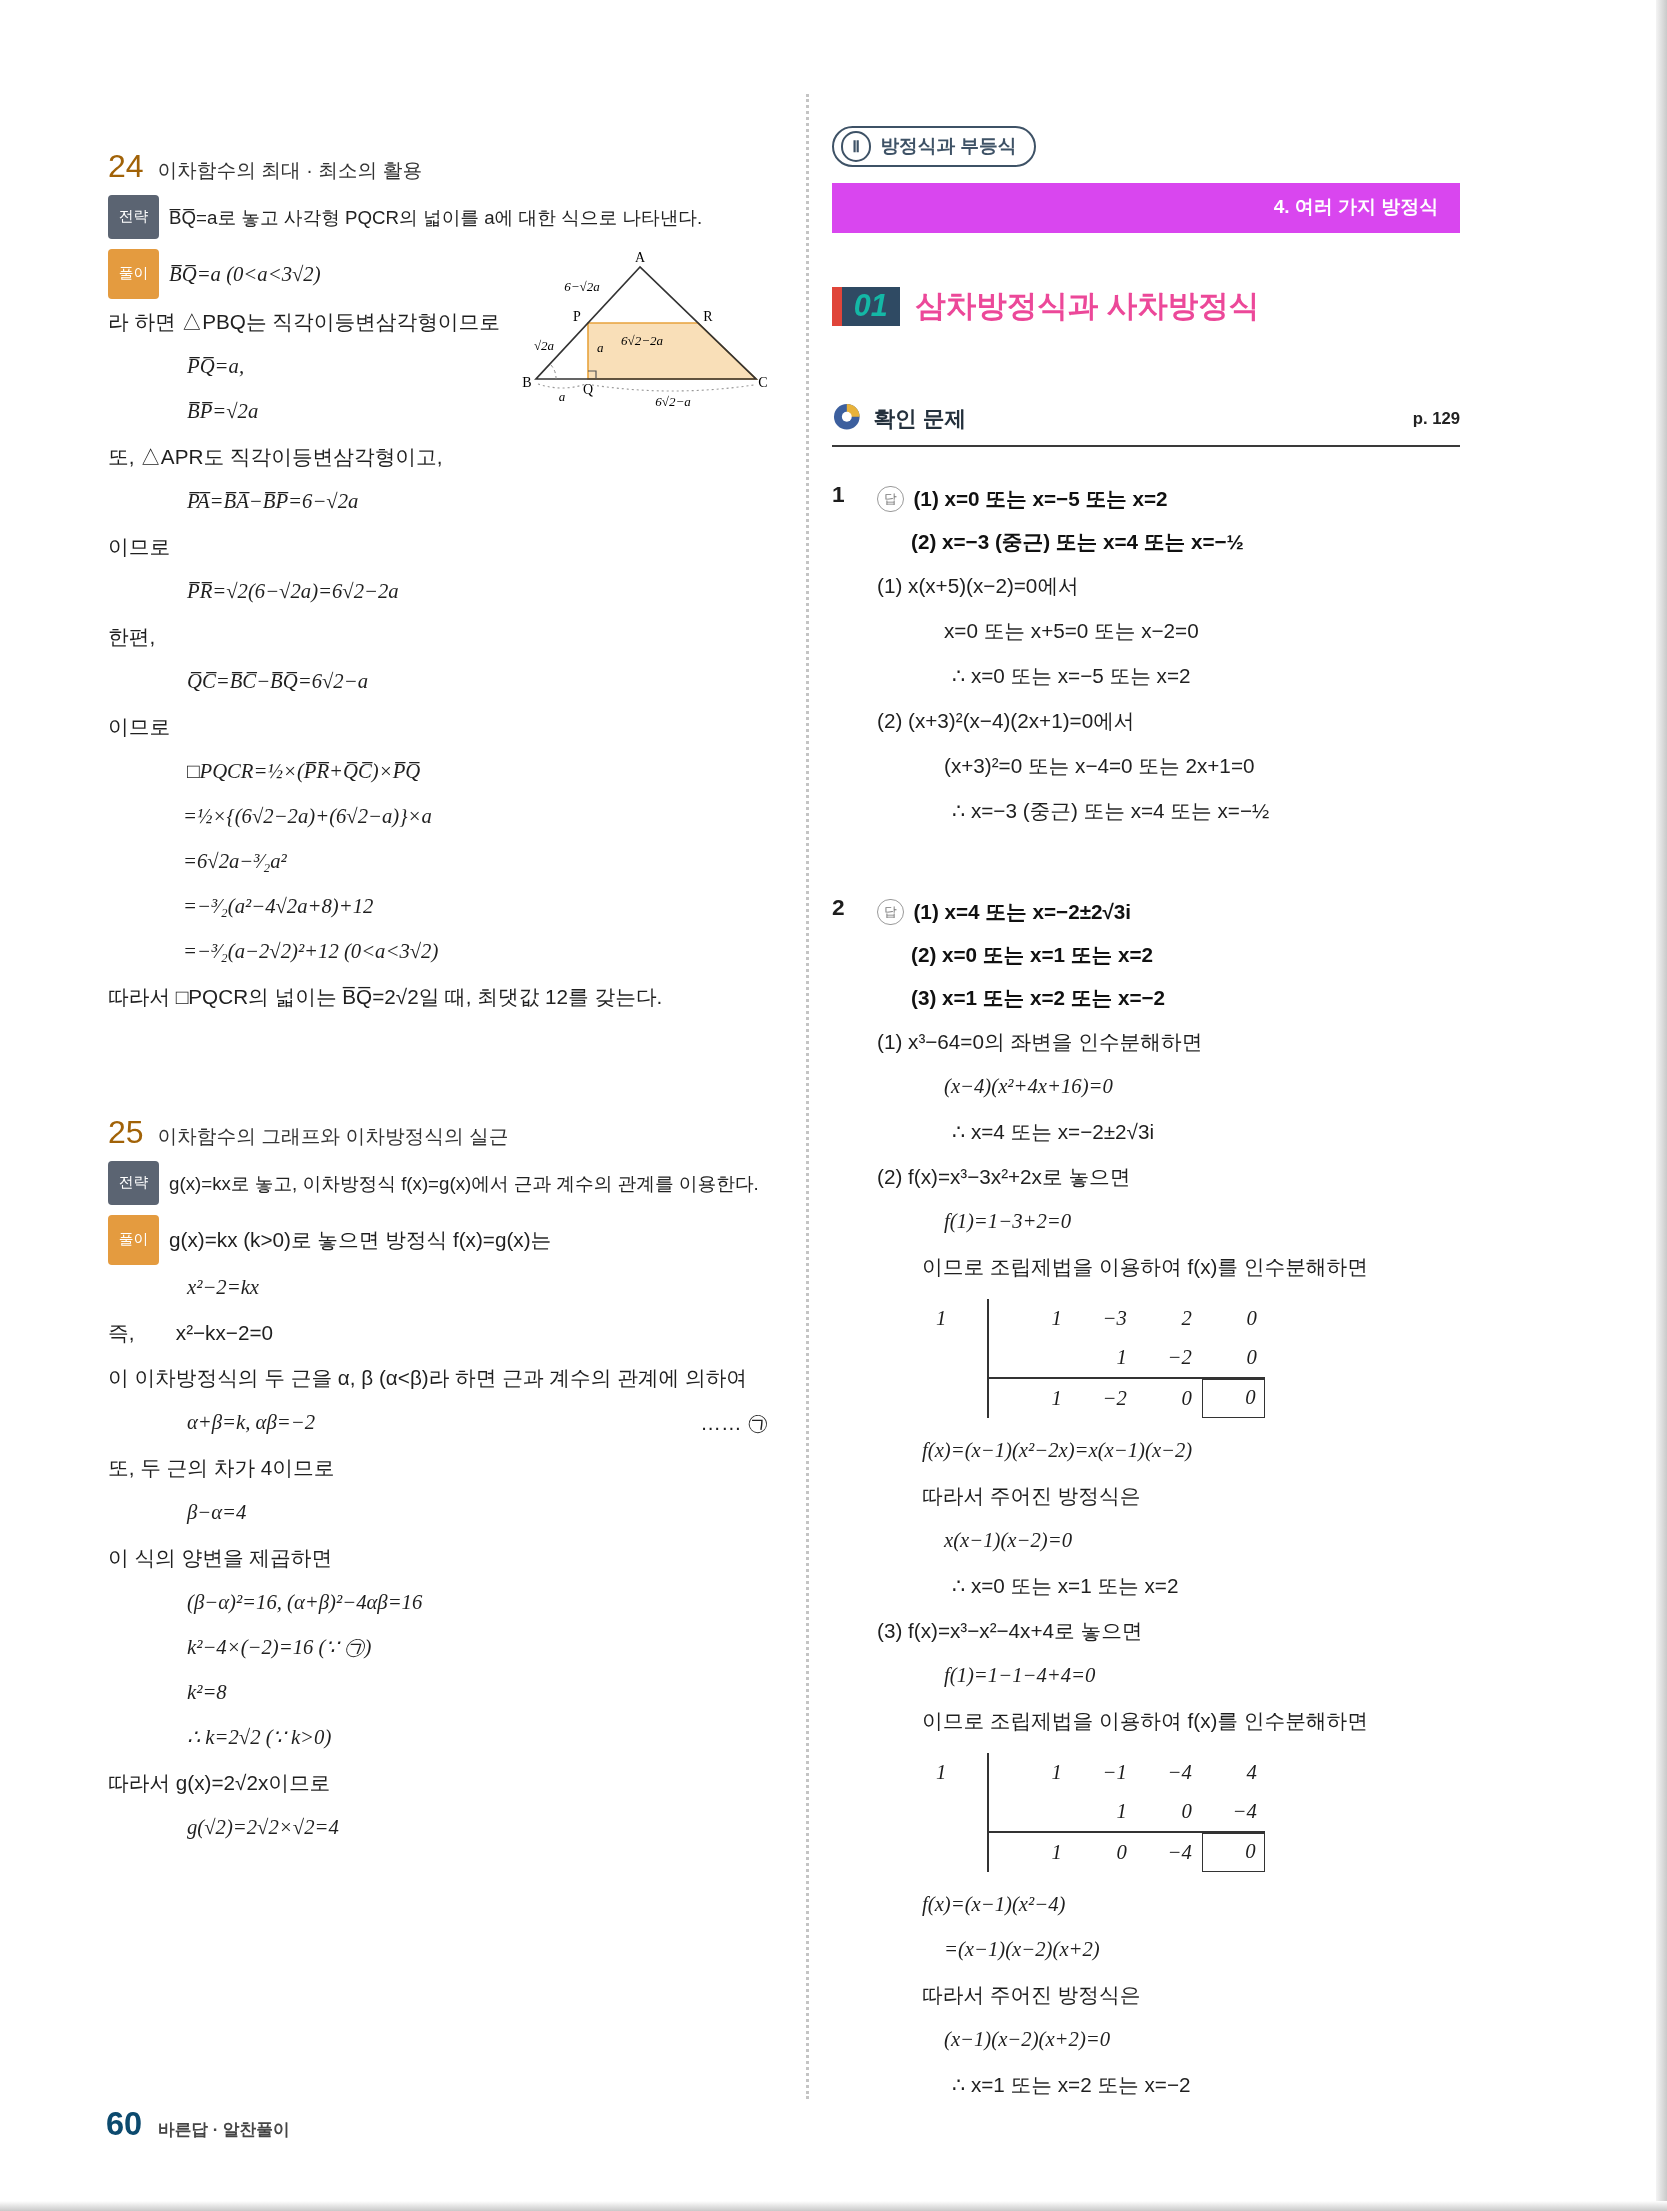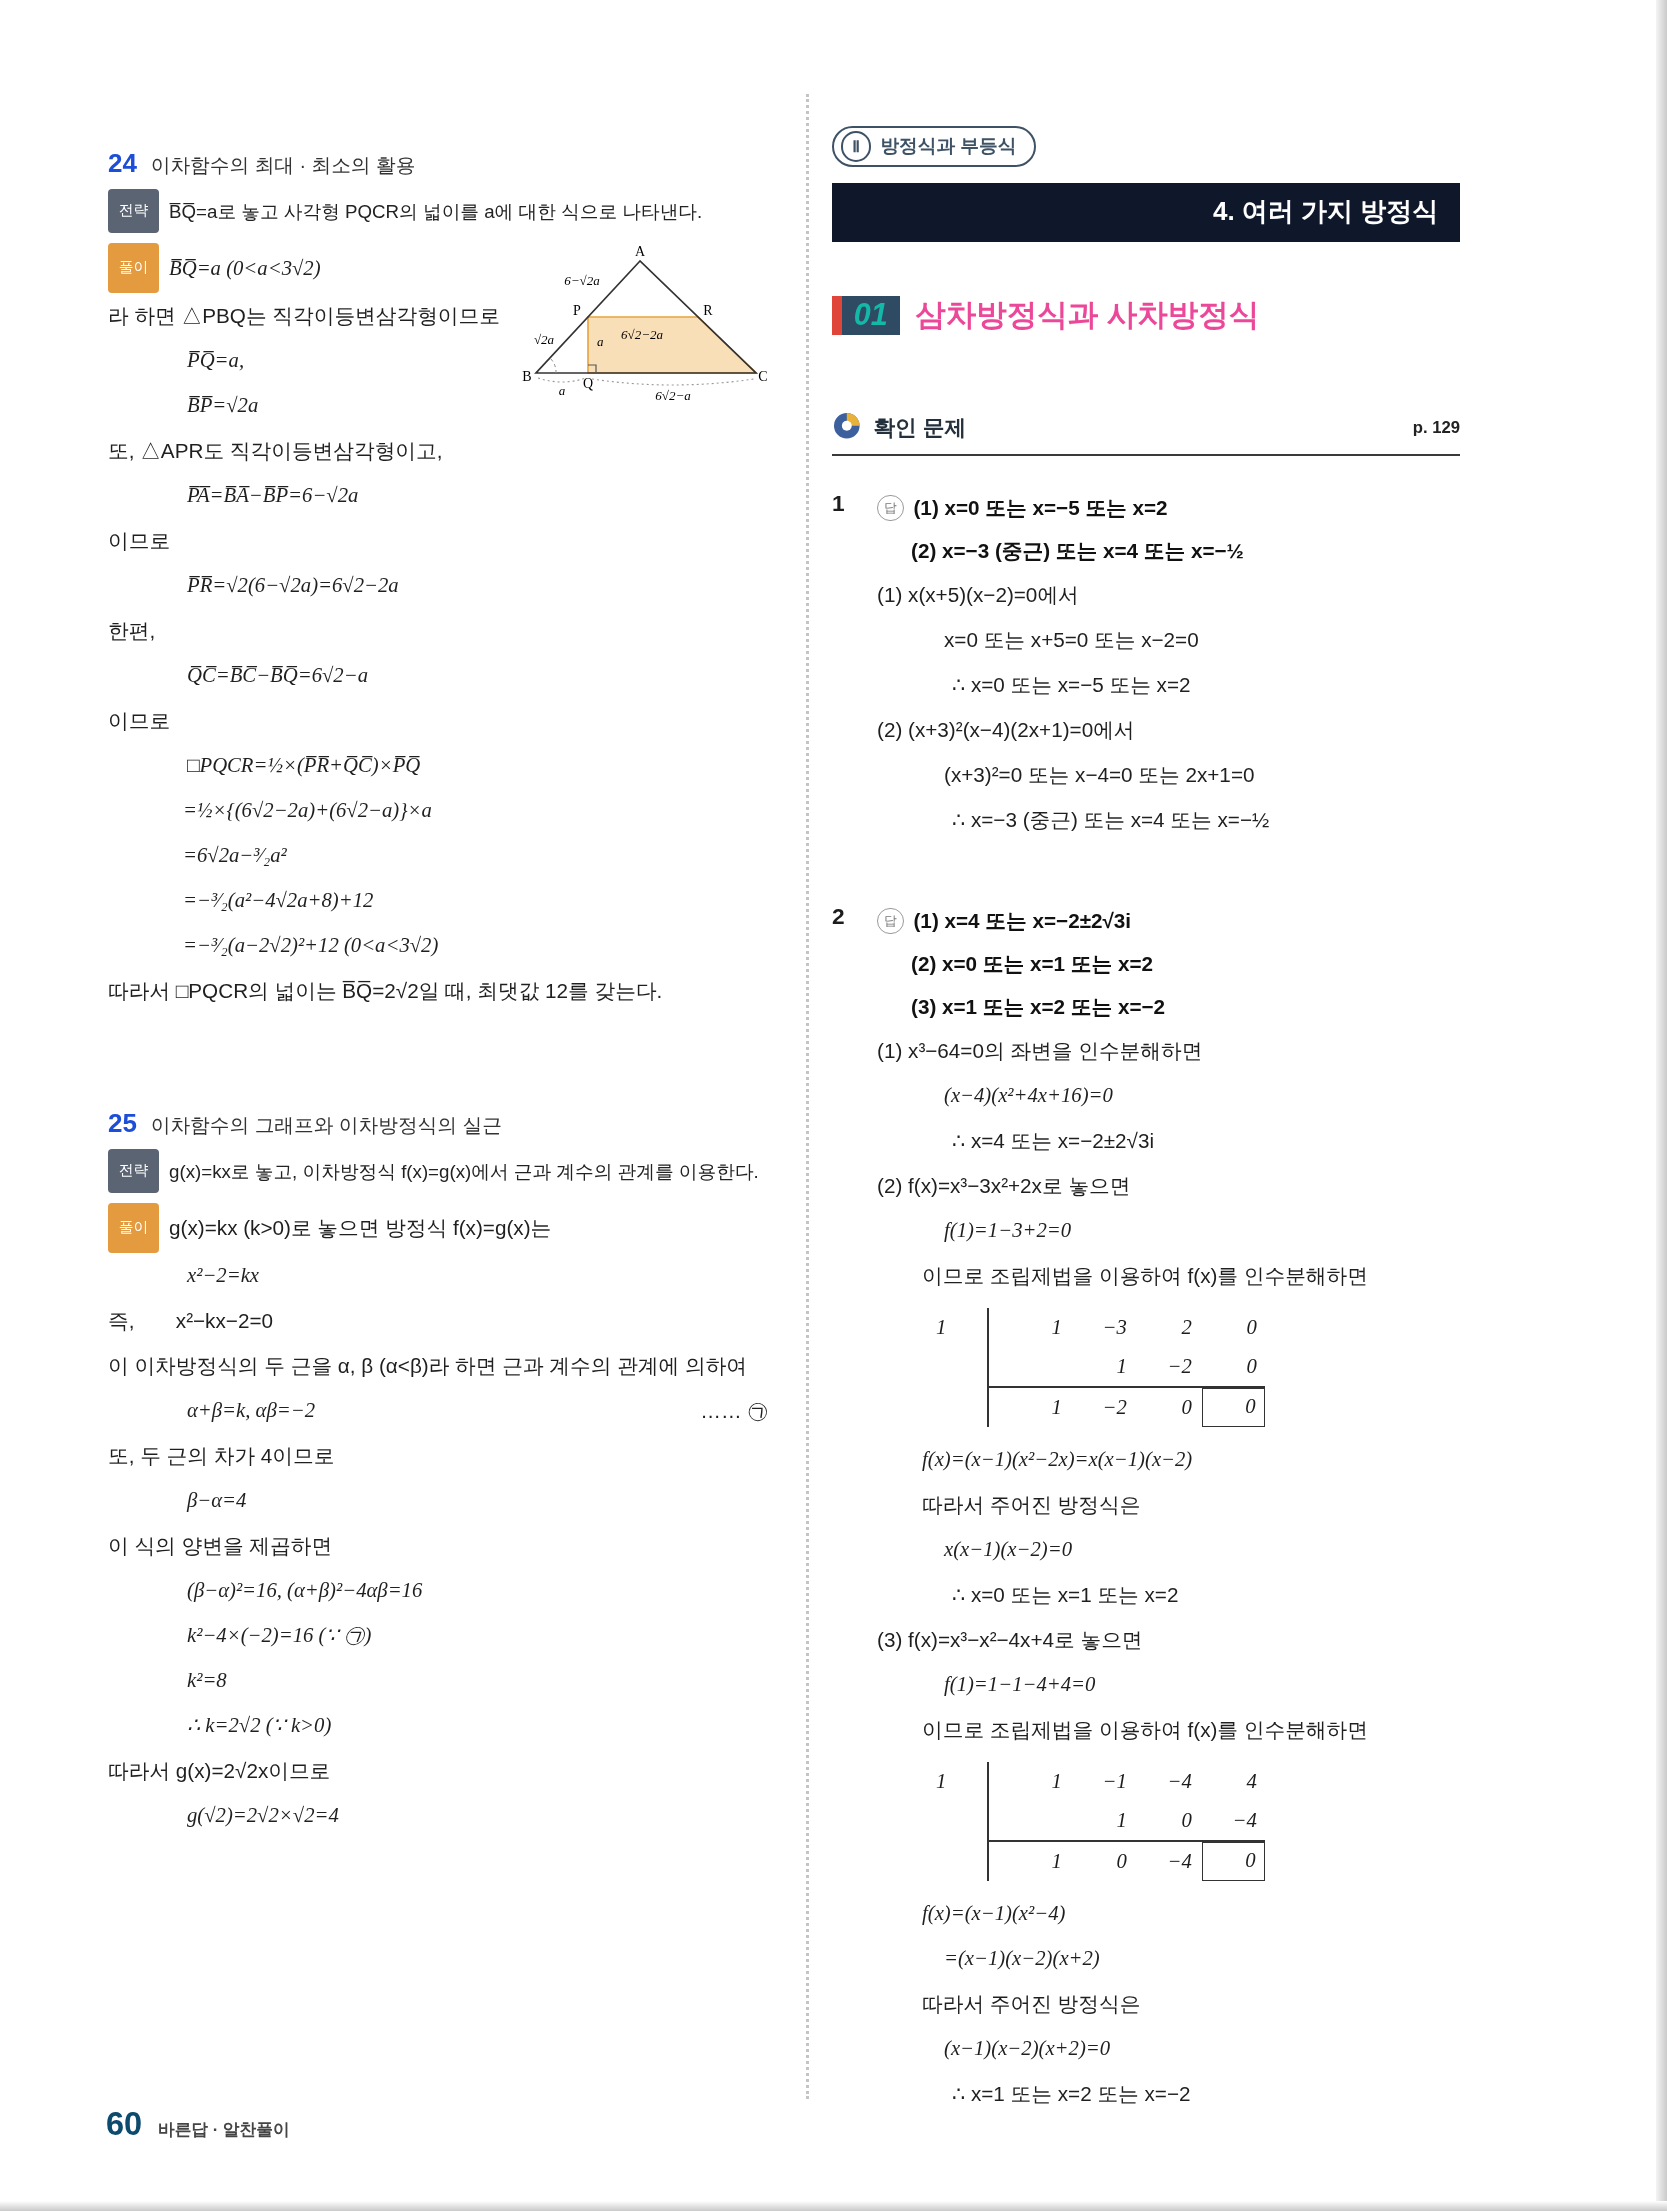--- a/index.html
+++ b/index.html
@@ -9,21 +9,21 @@
         background:linear-gradient(to left,#c6c6c6,#f4f4f4);}
   .bottom-edge{position:absolute;bottom:0;left:0;width:100%;height:9.9px;
         background:linear-gradient(to top,#c9c9c9,#ffffff);}
   .divider{position:absolute;left:806px;top:94px;height:2005px;border-left:3px dotted #c4c4c4;}
 
   .left-col{position:absolute;left:108px;top:148px;width:666px;}
   .right-col{position:absolute;left:832px;top:126px;width:628px;}
 
   
   .prob-head{display:flex;align-items:baseline;gap:13.8px;margin-bottom:5.9px;}
-  .prob-num{color:#1d4ed8;font-weight:bold;font-size:26px;}
+  .prob-num{color:#a16207;font-weight:normal;font-size:32px;}
   .prob-title{font-weight:normal;font-size:19.7px;color:#333;}
 
   .badge{display:inline-block;border-radius:3.9px;color:#fff;font-size:14.8px;
          padding:2px 10.8px 3px;margin-right:9.9px;vertical-align:3px;font-style:normal;font-weight:normal;}
   .badge.strategy{background:#5b6472;}
   .badge.sol{background:#e49b3f;}
   .strategy-p{font-size:18.7px;line-height:39px;margin:9.9px 0 9.9px;color:#222;}
 
   .line{font-size:20.7px;line-height:45px;color:#1f1f1f;}
   .fm{font-family:"Liberation Serif",serif;font-style:italic;}
@@ -34,21 +34,21 @@
   .sol{position:relative;}
   .diagram-wrap{float:right;width:258px;margin:2px 0 5.9px 9.9px;}
   .diagram-wrap svg{display:block;}
   .p25{margin-top:95px;}
 
   
   .unit-pill{display:inline-flex;align-items:center;gap:8.9px;border:2.5px solid #3e5266;
              border-radius:21.7px;padding:3px 17.7px 3.9px 6.9px;color:#3e5266;font-weight:bold;font-size:18.7px;}
   .roman{width:26.6px;height:26.6px;border:2px solid #3e5266;border-radius:50%;
          display:inline-flex;align-items:center;justify-content:center;font-size:15.8px;}
-  .banner{margin-top:15.8px;background:#0f172a;color:#fff;font-size:26px;font-weight:bold;
+  .banner{margin-top:15.8px;background:#d946ef;color:#fff;font-size:19px;font-weight:bold;
           text-align:right;padding:10.8px 21.7px 12.8px;}
   .section-head{margin-top:53px;display:flex;align-items:center;gap:15.8px;}
   .sec-badge{display:inline-flex;align-items:center;border-left:10.8px solid #e0453a;
              background:#2f4a63;color:#14b8a6;font-weight:bold;font-size:30.5px;
              padding:1px 11.8px 3px;font-style:italic;}
   .sec-title{color:#ec4899;font-weight:bold;font-size:30.5px;}
   .check-head{margin-top:75px;display:flex;align-items:center;gap:11.8px;}
   .check-title{font-weight:bold;font-size:21.7px;color:#24313d;}
   .check-page{margin-left:auto;font-weight:bold;font-size:16.7px;color:#222;}
   .check-rule{border-top:2.5px solid #3a3a3a;margin-top:9.9px;}

